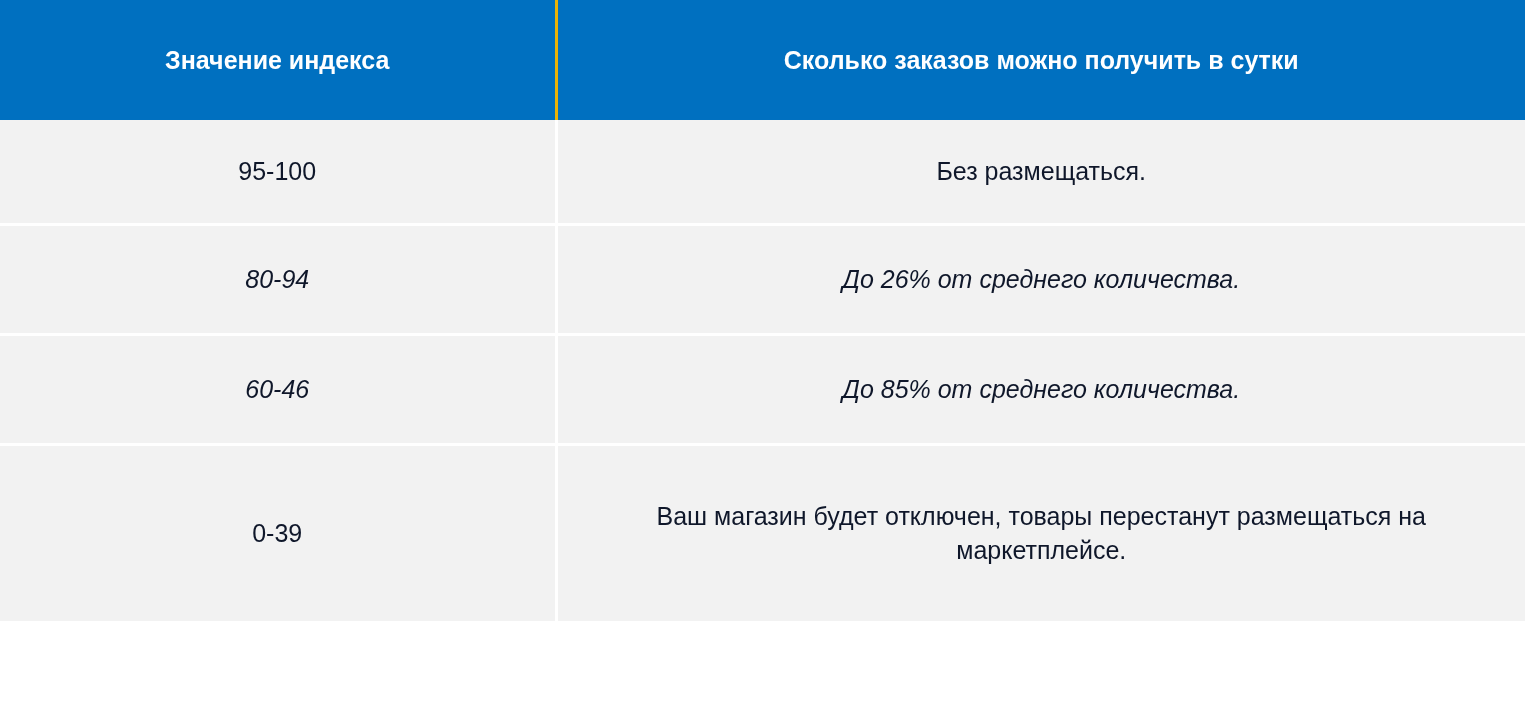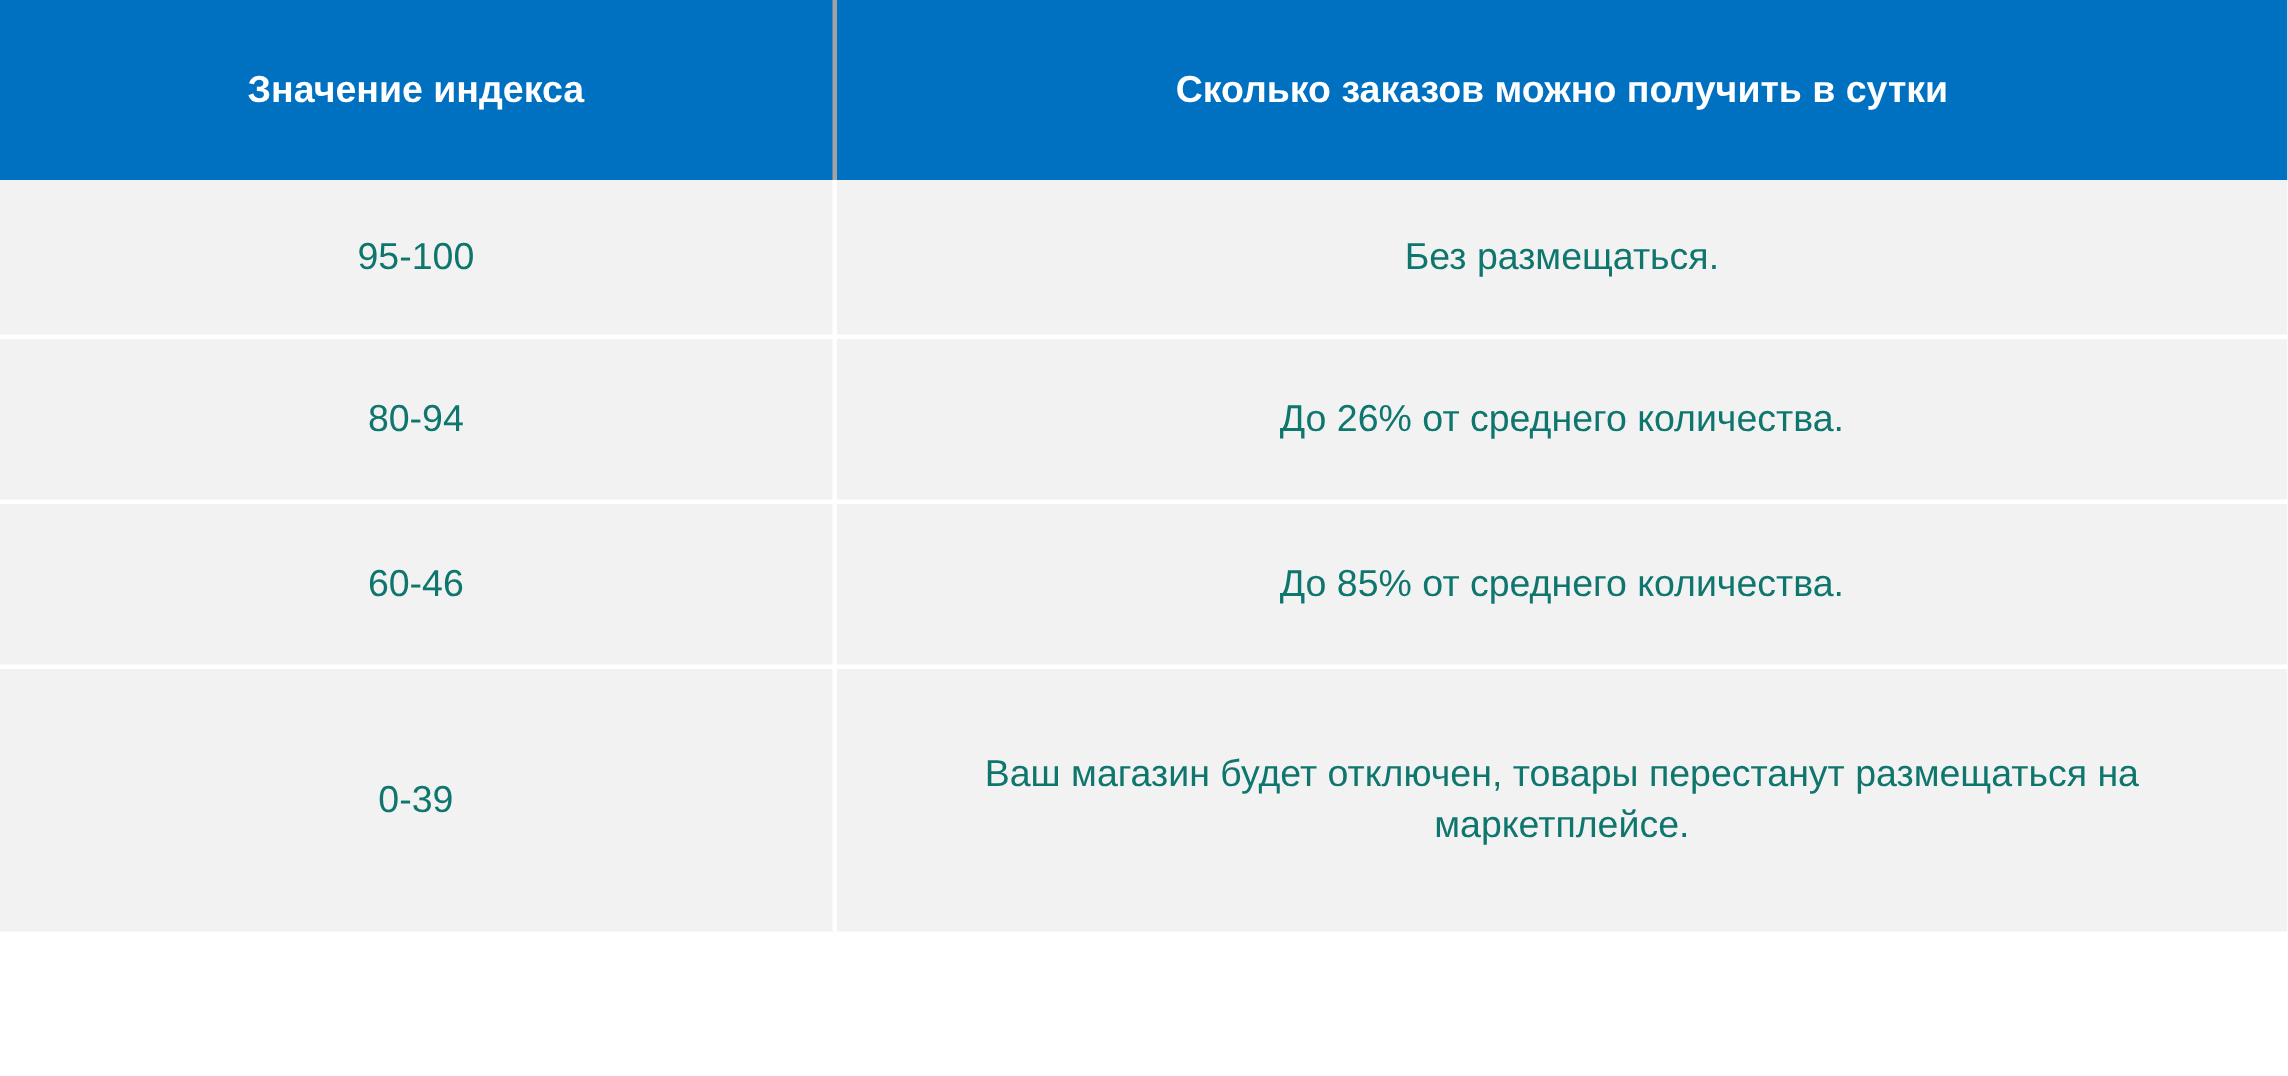--- a/index.html
+++ b/index.html
@@ -29,40 +29,40 @@
     color: #ffffff;
     font-size: 25px;
     font-weight: bold;
     height: 120px;
     vertical-align: middle;
     text-align: center;
     padding: 0 18px;
     border: none;
   }
   thead th.header-index {
-    border-right: 3px solid #a3a3a3;
+    border-right: 3px solid #eab308;
   }
 
   tbody td {
     background: #f2f2f2;
-    color: #0f766e;
+    color: #0f172a;
     font-size: 25px;
     font-weight: normal;
     text-align: center;
     vertical-align: middle;
     padding: 0 20px;
     border-bottom: 3px solid #ffffff;
     line-height: 1.35;
   }
   tbody td.cell-index {
     border-right: 3px solid #ffffff;
     white-space: nowrap;
   }
   tbody tr.row-h103 td { height: 103px; }
-  tbody tr.row-h107 td { height: 107px; }
+  tbody tr.row-h107 td { height: 107px; font-style: italic; }
   tbody tr.row-h104 td { height: 104px; }
   tbody tr.row-h175 td { height: 175px; }
   tbody tr:last-child td { border-bottom: none; }
 </style>
 </head>
 <body>
 
 <div class="table-wrap">
   <table class="index-table">
     <colgroup>

